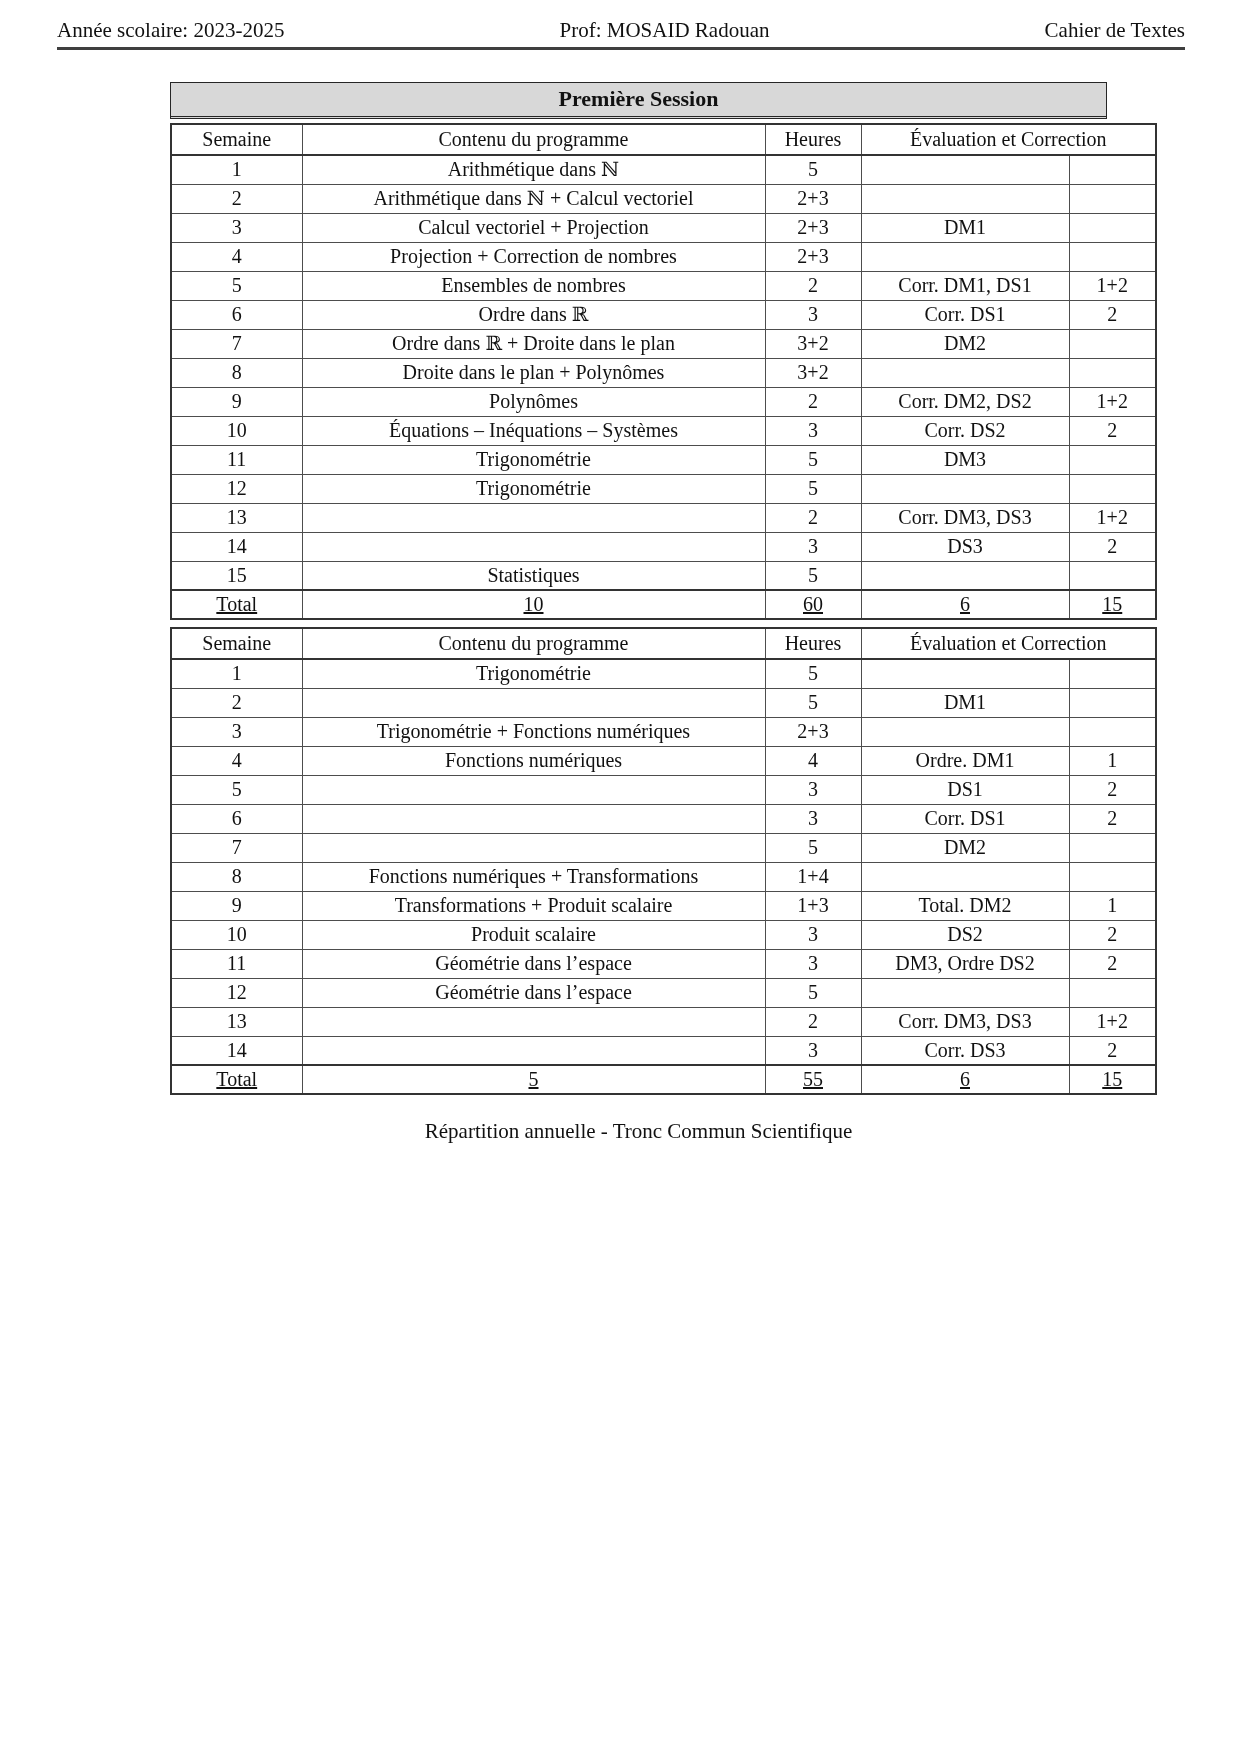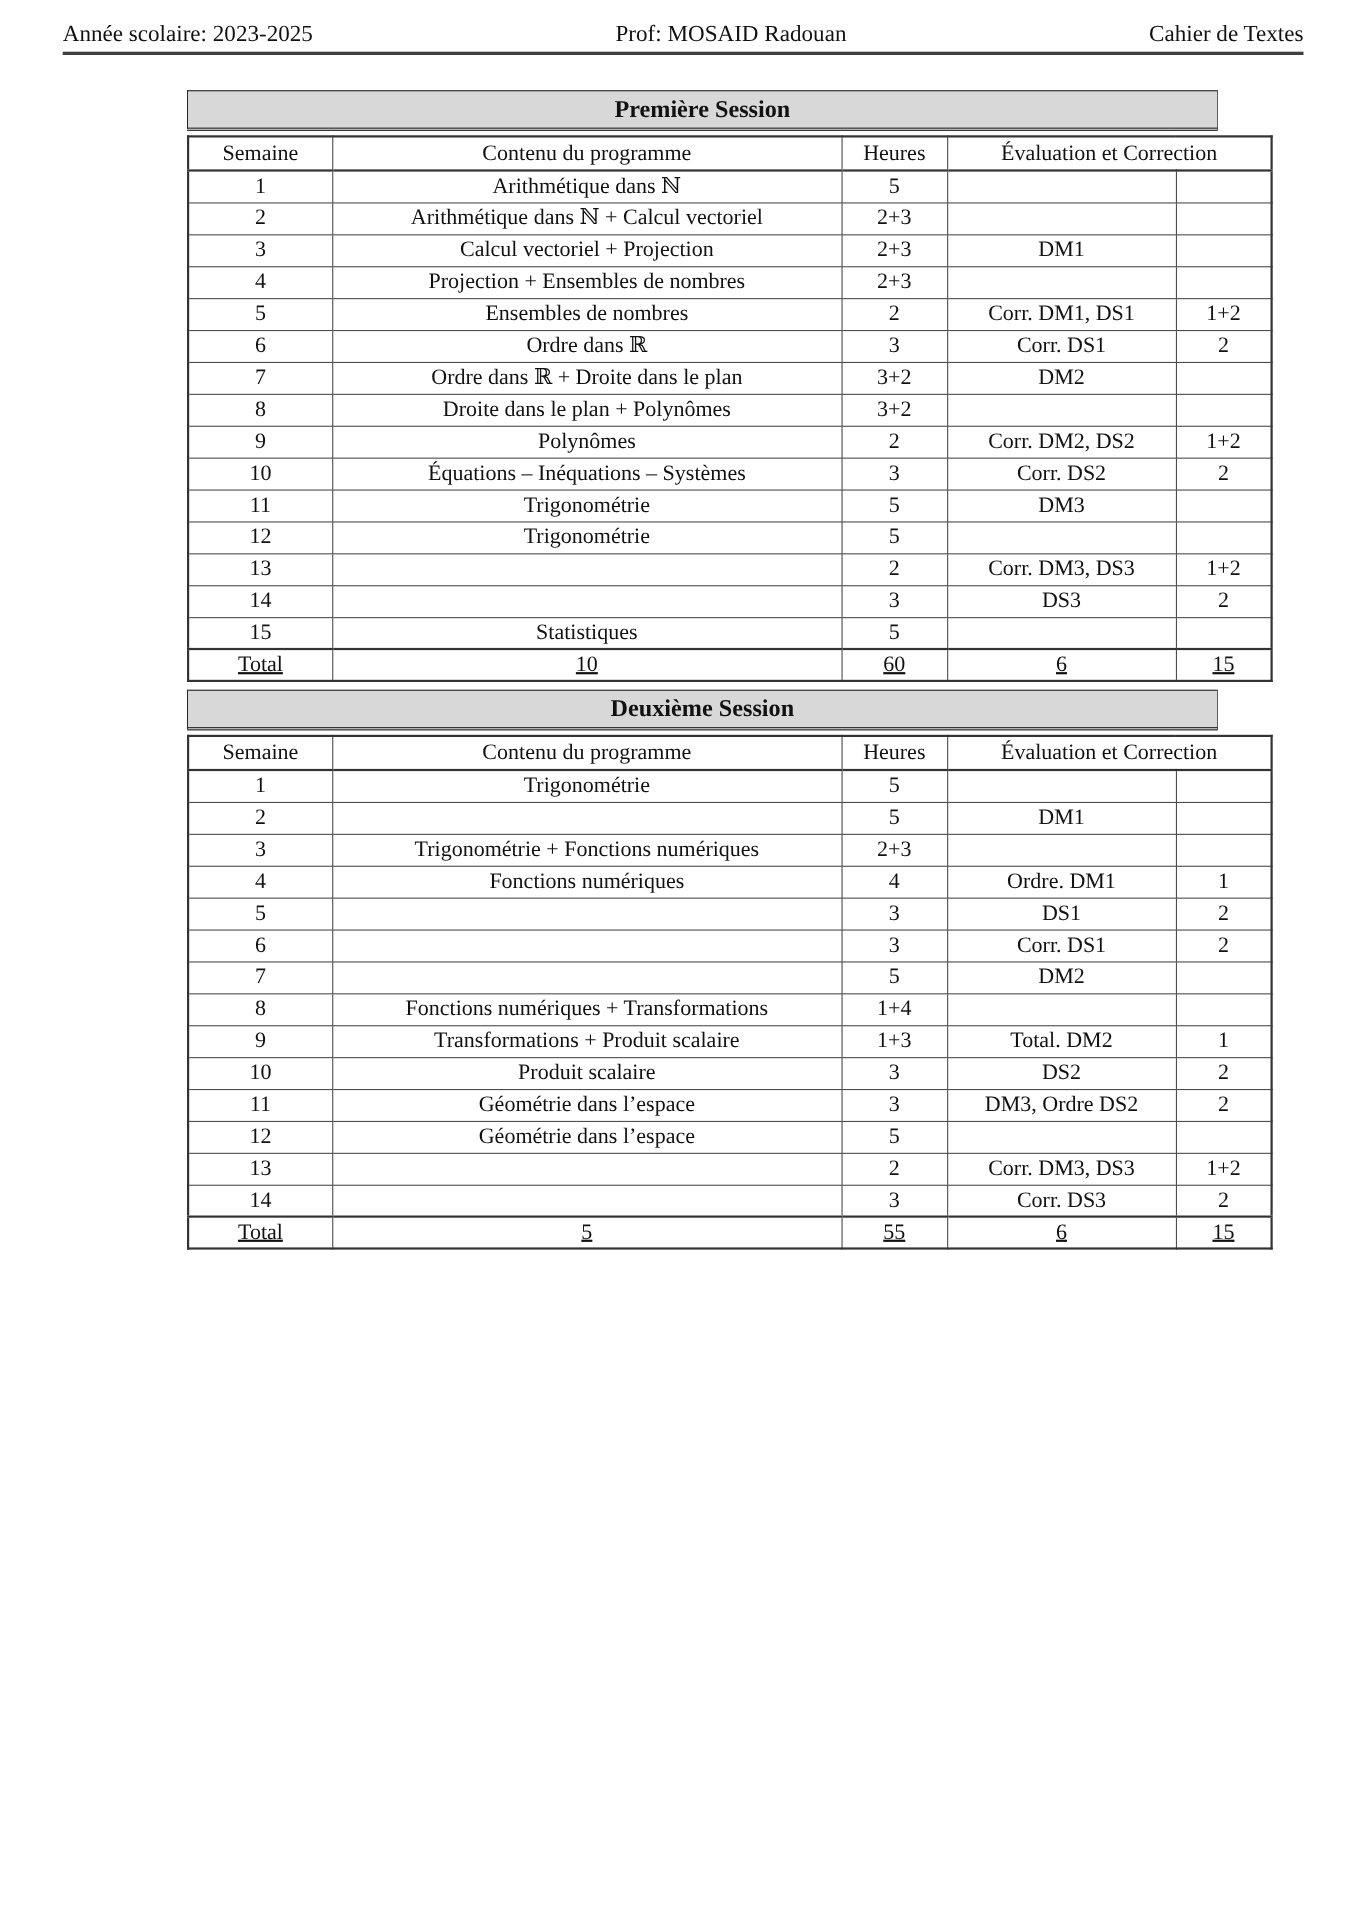--- a/index.html
+++ b/index.html
@@ -118,21 +118,21 @@
           </tr>
           <tr>
             <td>3</td>
             <td>Calcul vectoriel + Projection</td>
             <td>2+3</td>
             <td>DM1</td>
             <td></td>
           </tr>
           <tr>
             <td>4</td>
-            <td>Projection + Ensembles de nombres</td>
+            <td>Projection + Correction de nombres</td>
             <td>2+3</td>
             <td></td>
             <td></td>
           </tr>
           <tr>
             <td>5</td>
             <td>Ensembles de nombres</td>
             <td>2</td>
             <td>Corr. DM1, DS1</td>
             <td>1+2</td>
@@ -211,21 +211,20 @@
             <td>Total</td>
             <td>10</td>
             <td>60</td>
             <td>6</td>
             <td>15</td>
           </tr>
         </tbody>
       </table>
     </section>
     <section>
-      <div class="session-band"><span>Deuxième Session</span></div>
       <table class="session-table">
         <colgroup>
           <col class="c-semaine">
           <col class="c-contenu">
           <col class="c-heures">
           <col class="c-eval">
           <col class="c-evalh">
         </colgroup>
         <thead>
           <tr>
@@ -337,13 +336,14 @@
           <tr class="total-row">
             <td>Total</td>
             <td>5</td>
             <td>55</td>
             <td>6</td>
             <td>15</td>
           </tr>
         </tbody>
       </table>
     </section>
+    <p class="caption">Répartition annuelle - Tronc Commun Scientifique</p>
   </main>
 
 </body></html>

